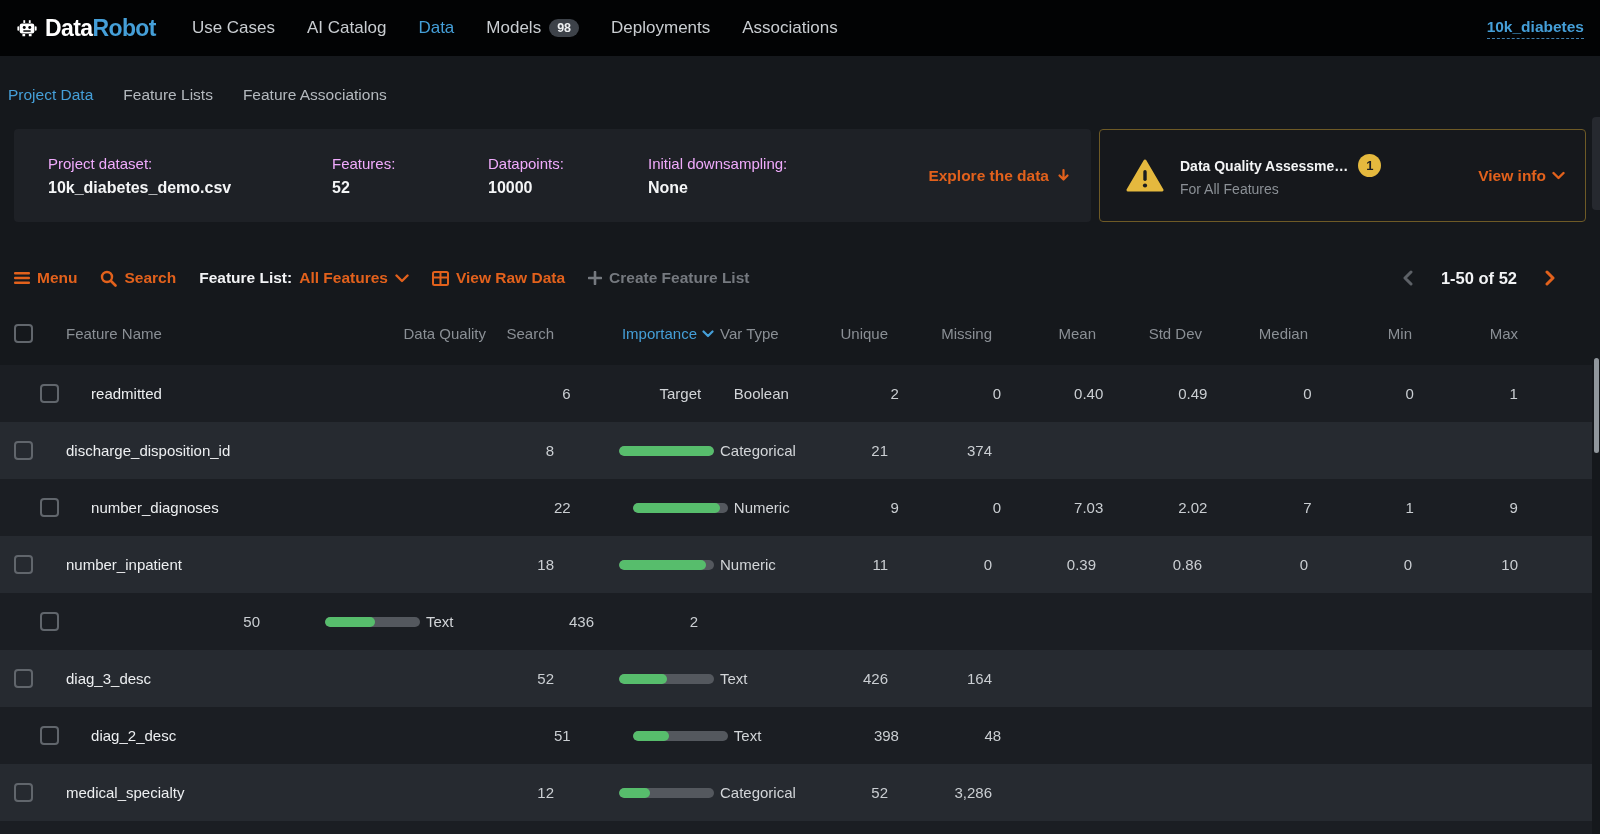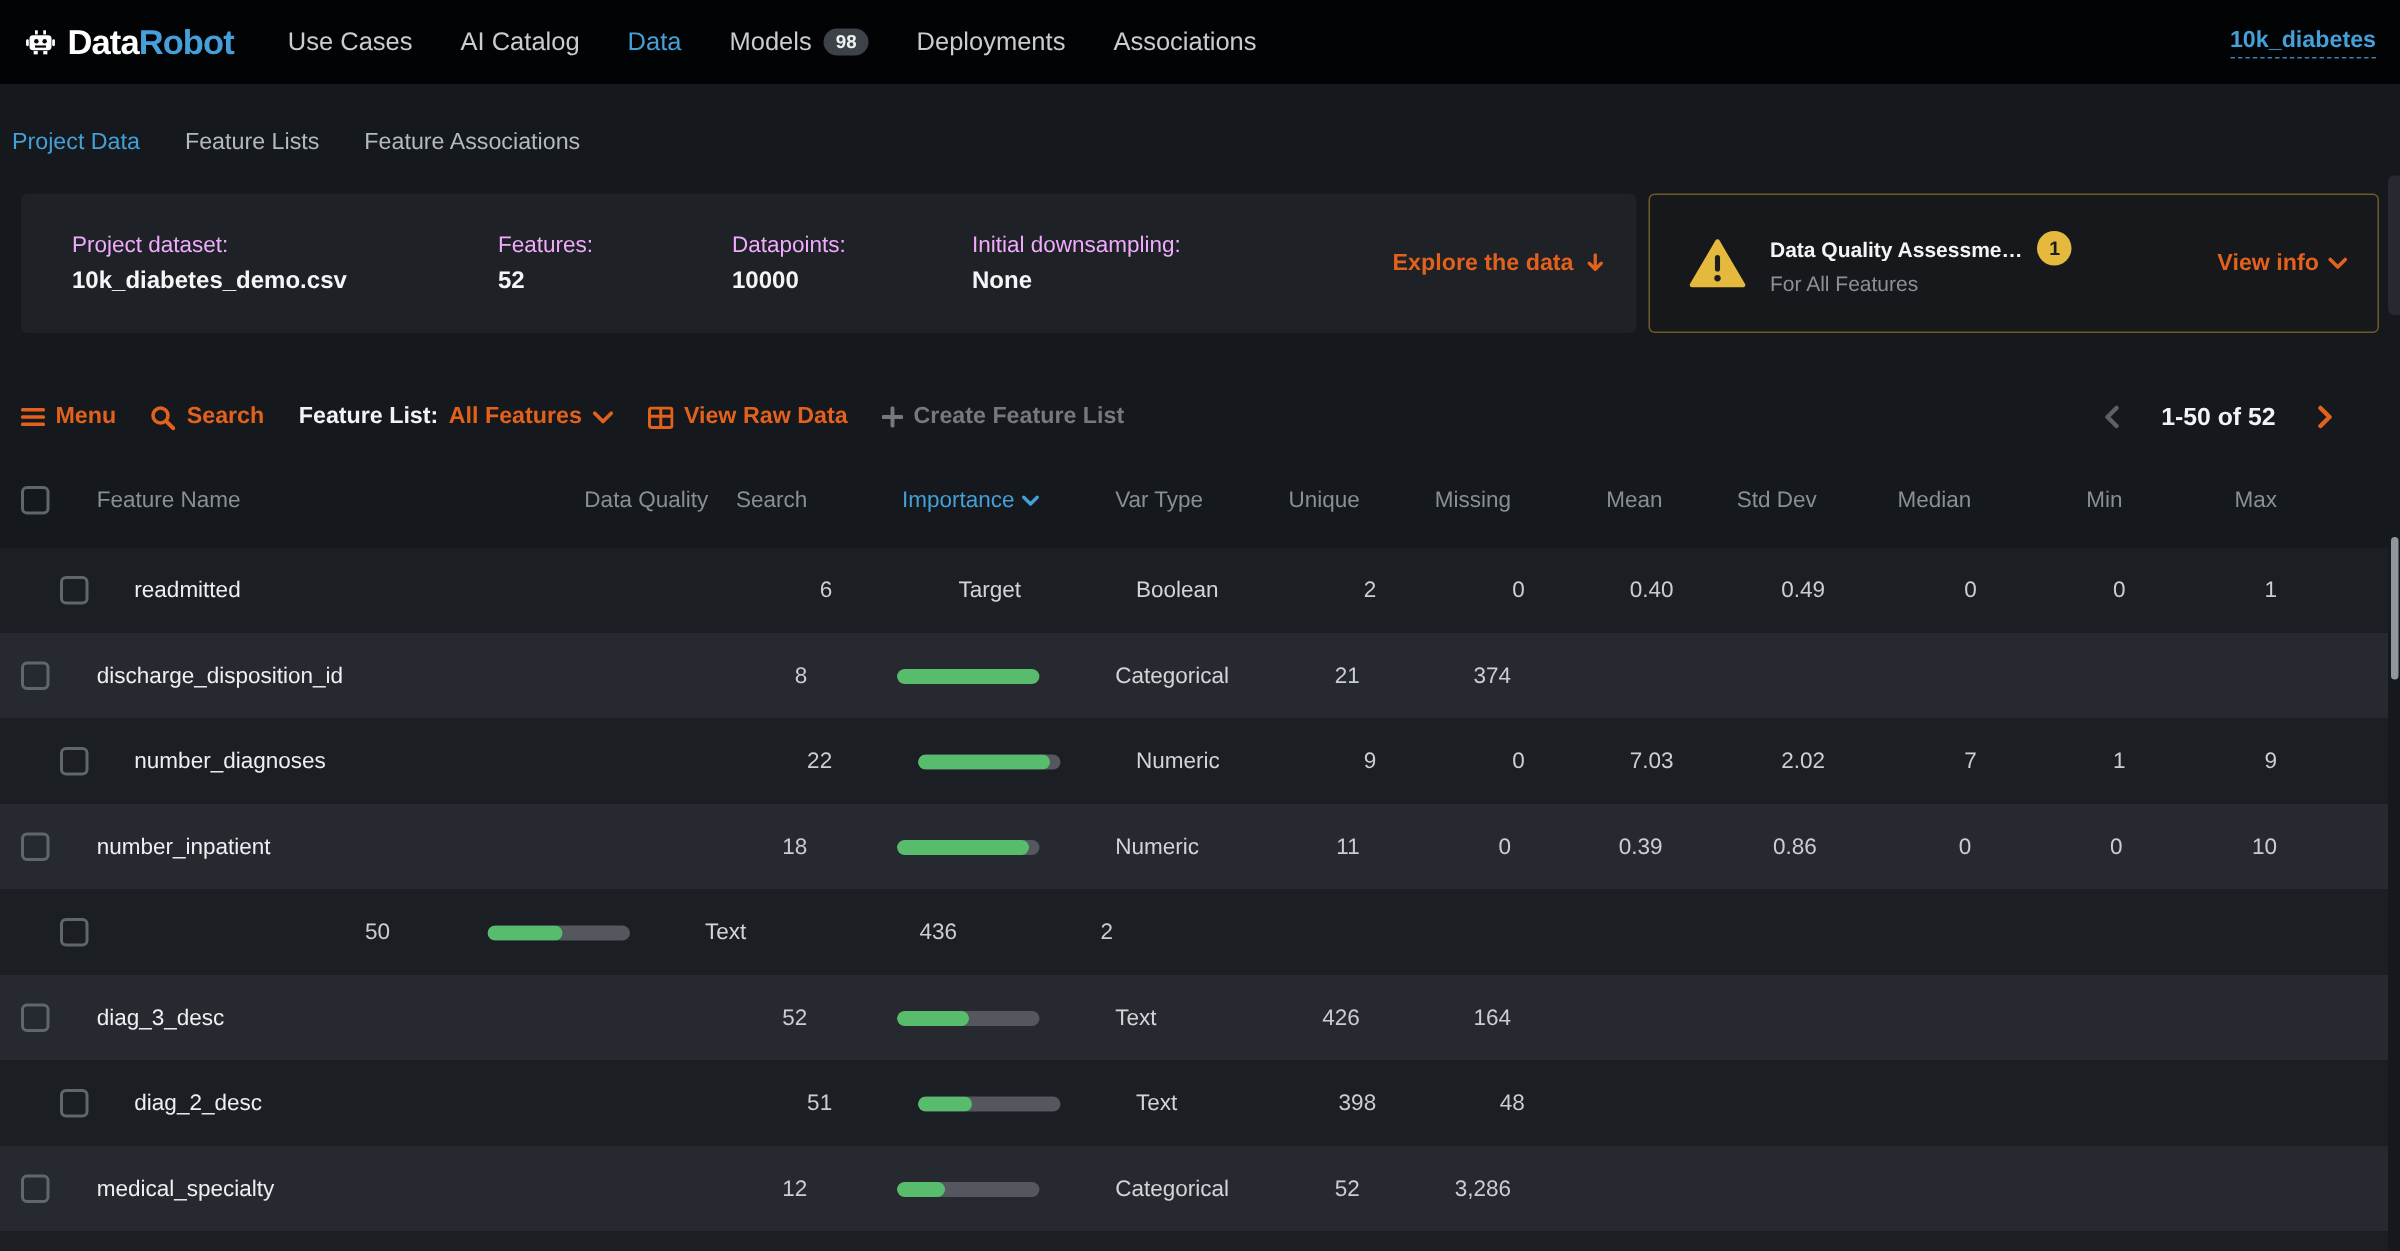--- a/index.html
+++ b/index.html
@@ -60,21 +60,21 @@
   .trow { height:57px; display:flex; align-items:center; padding:0 74px 0 14px; }
   .trow.dark { background:#1b1e23;padding-left:40px; }
   .trow.light { background:#262a30; }
   .trow.partial { height:25px; }
 
   .c-check { width:52px; display:flex; align-items:center; }
   .c-name  { width:320px; font-size:15px; color:#edeff1; }
   .c-dq    { width:100px; text-align:right; }
   .c-index { width:68px; text-align:right; font-size:14.5px; color:#c2c5c9; }
   .c-imp   { width:160px; display:flex; justify-content:flex-end; align-items:center; }
-  .c-var   { width:110px; padding-left:6px; font-size:15px; color:#d2d5d8;margin-left:44px; }
+  .c-var   { width:110px; padding-left:6px; font-size:15px; color:#d2d5d8; }
   .c-num   { text-align:right; font-size:15px; color:#caced2; }
   .w-u { width:64px; } .w-miss { width:104px; } .w-mean { width:104px; }
   .w-std { width:106px; } .w-med { width:106px; } .w-min { width:104px; } .w-max { width:106px; }
 
   .thead .c-name, .thead .c-dq, .thead .c-index, .thead .c-var, .thead .c-num { color:#8a8f95; font-size:15px; }
   .sort-head { color:#459fd8 !important; display:flex; align-items:center; gap:5px; justify-content:flex-end; cursor:pointer; }
 
   .cbx { width:19px; height:19px; border:2px solid #61666c; border-radius:4px; background:transparent; cursor:pointer; }
 
   .bar { width:95px; height:10px; background:#54585e; border-radius:5px; overflow:hidden; display:block; }

